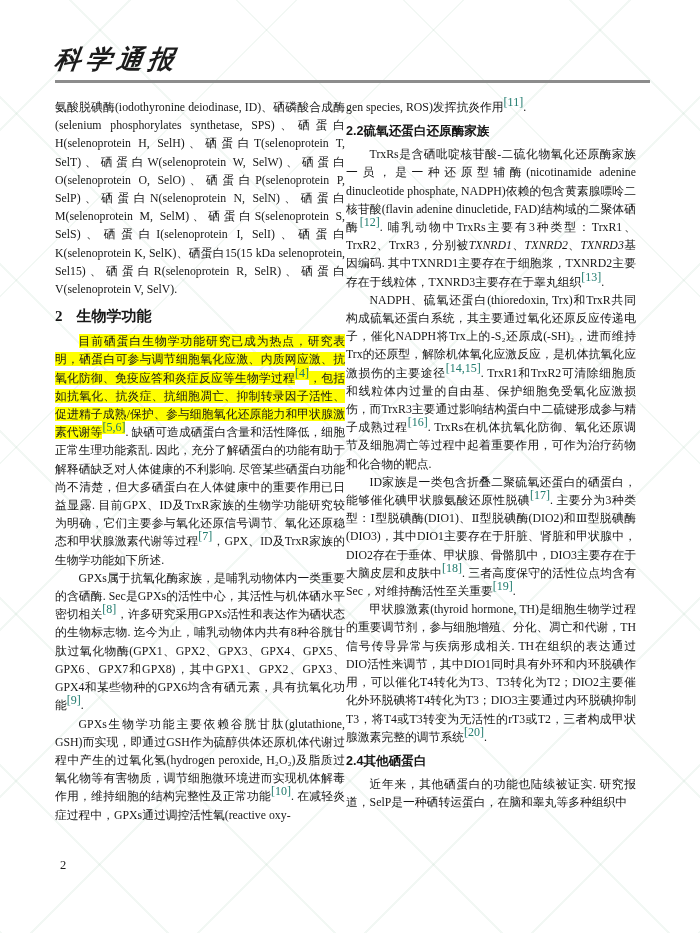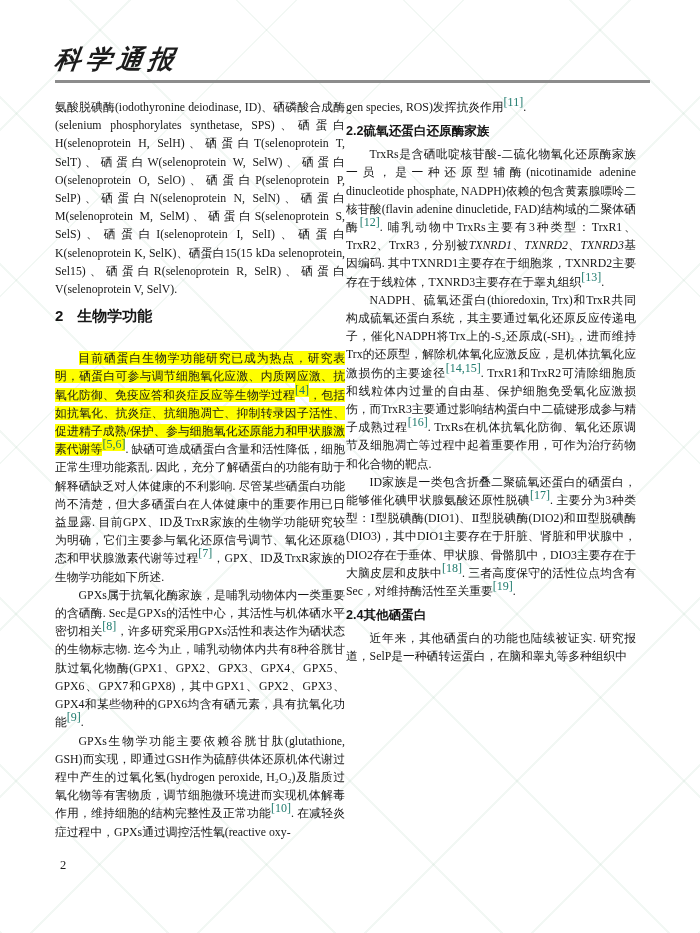--- a/index.html
+++ b/index.html
@@ -36,21 +36,21 @@
   }
   .col{width:290px;flex:0 0 290px;}
   .para{
     margin:0;font-size:11.8px;line-height:18.2px;
     text-align:justify;text-indent:2em;
     word-break:break-word;
   }
   .para.noindent{text-indent:0;}
   .sec-h1{
     font-weight:bold;font-size:15px;line-height:20px;
-    margin:8px 0 23px;font-family:Liberation Sans, sans-serif;
+    margin:8px 0 6px;font-family:Liberation Serif, serif;
   }
   .sec-h1 .sec-num{margin-right:14px;}
   .sec-h2{
     font-weight:bold;font-size:12.6px;line-height:17px;
     margin:7px 0 5px;font-family:"Liberation Sans","DejaVu Sans",sans-serif;
   }
   .sec-h2 .sec-num{}
   .hl{background:#ffff00;}
   sup.ref{
     color:#1f7a6d;
@@ -82,19 +82,20 @@
         <p class="para"><span class="hl">目前硒蛋白生物学功能研究已成为热点，研究表明，硒蛋白可参与调节细胞氧化应激、内质网应激、抗氧化防御、免疫应答和炎症反应等生物学过程</span><sup class="ref hl">[4]</sup><span class="hl">，包括如抗氧化、抗炎症、抗细胞凋亡、抑制转录因子活性、促进精子成熟/保护、参与细胞氧化还原能力和甲状腺激素代谢等</span><sup class="ref hl">[5,6]</sup><span class="">. 缺硒可造成硒蛋白含量和活性降低，细胞正常生理功能紊乱. 因此，充分了解硒蛋白的功能有助于解释硒缺乏对人体健康的不利影响. 尽管某些硒蛋白功能尚不清楚，但大多硒蛋白在人体健康中的重要作用已日益显露. 目前GPX、ID及TrxR家族的生物学功能研究较为明确，它们主要参与氧化还原信号调节、氧化还原稳态和甲状腺激素代谢等过程</span><sup class="ref">[7]</sup><span class="">，GPX、ID及TrxR家族的生物学功能如下所述.</span></p>
         <p class="para"><span class="">GPXs属于抗氧化酶家族，是哺乳动物体内一类重要的含硒酶. Sec是GPXs的活性中心，其活性与机体硒水平密切相关</span><sup class="ref">[8]</sup><span class="">，许多研究采用GPXs活性和表达作为硒状态的生物标志物. 迄今为止，哺乳动物体内共有8种谷胱甘肽过氧化物酶(GPX1、GPX2、GPX3、GPX4、GPX5、GPX6、GPX7和GPX8)，其中GPX1、GPX2、GPX3、GPX4和某些物种的GPX6均含有硒元素，具有抗氧化功能</span><sup class="ref">[9]</sup><span class="">.</span></p>
         <p class="para"><span class="">GPXs生物学功能主要依赖谷胱甘肽(glutathione, GSH)而实现，即通过GSH作为硫醇供体还原机体代谢过程中产生的过氧化氢(hydrogen peroxide, H₂O₂)及脂质过氧化物等有害物质，调节细胞微环境进而实现机体解毒作用，维持细胞的结构完整性及正常功能</span><sup class="ref">[10]</sup><span class="">. 在减轻炎症过程中，GPXs通过调控活性氧(reactive oxy-</span></p>
       </div>
     <div class="col">
         <p class="para noindent"><span class="">gen species, ROS)发挥抗炎作用</span><sup class="ref">[11]</sup><span class="">.</span></p>
         <div class="sec-h2"><span class="sec-num">2.2</span><span>硫氧还蛋白还原酶家族</span></div>
         <p class="para"><span class="">TrxRs是含硒吡啶核苷酸-二硫化物氧化还原酶家族一员，是一种还原型辅酶(nicotinamide adenine dinucleotide phosphate, NADPH)依赖的包含黄素腺嘌呤二核苷酸(flavin adenine dinucletide, FAD)结构域的二聚体硒酶</span><sup class="ref">[12]</sup><span class="">. 哺乳动物中TrxRs主要有3种类型：TrxR1、TrxR2、TrxR3，分别被</span><span class="it">TXNRD1</span><span class="">、</span><span class="it">TXNRD2</span><span class="">、</span><span class="it">TXNRD3</span><span class="">基因编码. 其中TXNRD1主要存在于细胞浆，TXNRD2主要存在于线粒体，TXNRD3主要存在于睾丸组织</span><sup class="ref">[13]</sup><span class="">.</span></p>
         <p class="para"><span class="">NADPH、硫氧还蛋白(thioredoxin, Trx)和TrxR共同构成硫氧还蛋白系统，其主要通过氧化还原反应传递电子，催化NADPH将Trx上的-S₂还原成(-SH)₂，进而维持Trx的还原型，解除机体氧化应激反应，是机体抗氧化应激损伤的主要途径</span><sup class="ref">[14,15]</sup><span class="">. TrxR1和TrxR2可清除细胞质和线粒体内过量的自由基、保护细胞免受氧化应激损伤，而TrxR3主要通过影响结构蛋白中二硫键形成参与精子成熟过程</span><sup class="ref">[16]</sup><span class="">. TrxRs在机体抗氧化防御、氧化还原调节及细胞凋亡等过程中起着重要作用，可作为治疗药物和化合物的靶点.</span></p>
         <p class="para"><span class="">ID家族是一类包含折叠二聚硫氧还蛋白的硒蛋白，能够催化碘甲状腺氨酸还原性脱碘</span><sup class="ref">[17]</sup><span class="">. 主要分为3种类型：Ⅰ型脱碘酶(DIO1)、Ⅱ型脱碘酶(DIO2)和Ⅲ型脱碘酶(DIO3)，其中DIO1主要存在于肝脏、肾脏和甲状腺中，DIO2存在于垂体、甲状腺、骨骼肌中，DIO3主要存在于大脑皮层和皮肤中</span><sup class="ref">[18]</sup><span class="">. 三者高度保守的活性位点均含有Sec，对维持酶活性至关重要</span><sup class="ref">[19]</sup><span class="">.</span></p>
+        <p class="para"><span class="">甲状腺激素(thyroid hormone, TH)是细胞生物学过程的重要调节剂，参与细胞增殖、分化、凋亡和代谢，TH信号传导异常与疾病形成相关. TH在组织的表达通过DIO活性来调节，其中DIO1同时具有外环和内环脱碘作用，可以催化T4转化为T3、T3转化为T2；DIO2主要催化外环脱碘将T4转化为T3；DIO3主要通过内环脱碘抑制T3，将T4或T3转变为无活性的rT3或T2，三者构成甲状腺激素完整的调节系统</span><sup class="ref">[20]</sup><span class="">.</span></p>
         <div class="sec-h2"><span class="sec-num">2.4</span><span>其他硒蛋白</span></div>
         <p class="para"><span class="">近年来，其他硒蛋白的功能也陆续被证实. 研究报道，SelP是一种硒转运蛋白，在脑和睾丸等多种组织中</span></p>
       </div>
   </div>
 
   <div class="footer">2</div>
 </div>
 
 </body></html>

